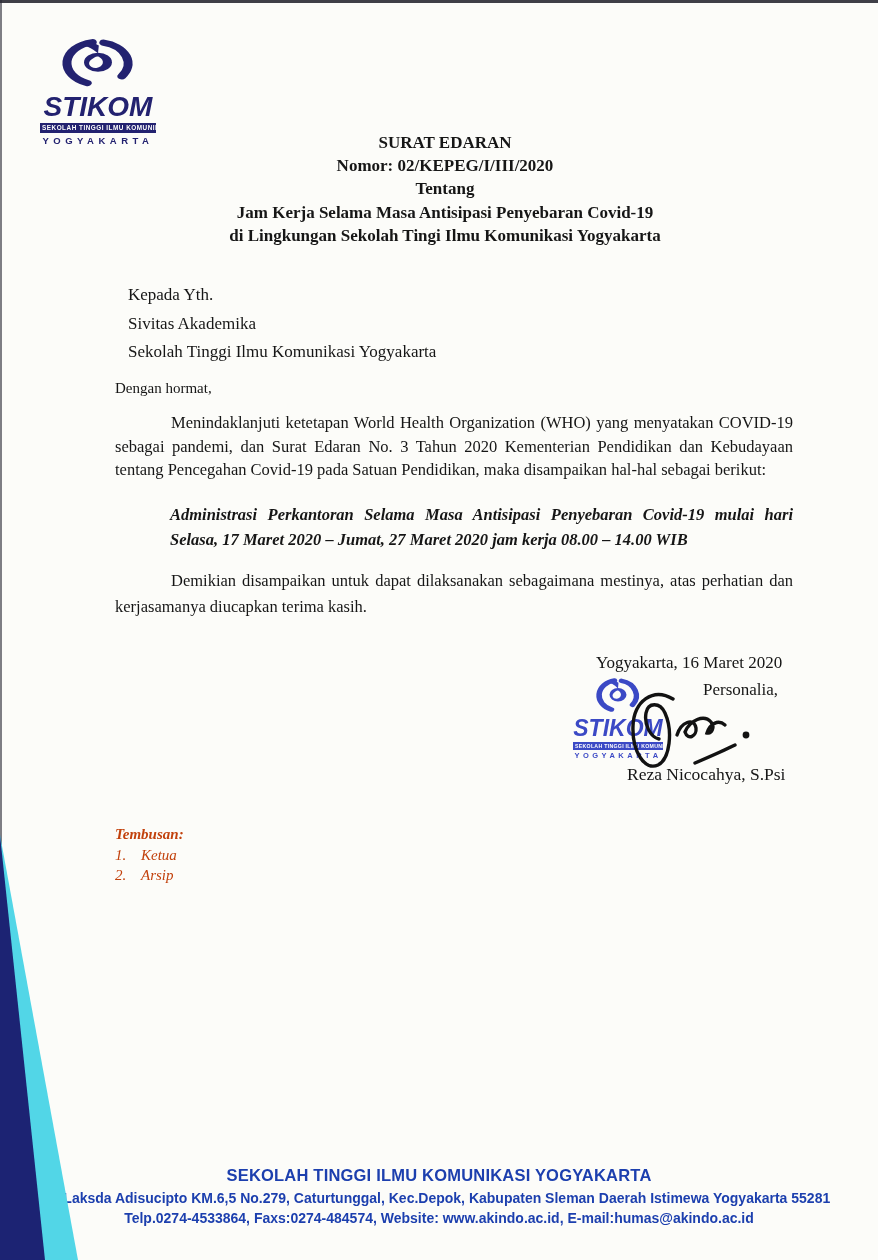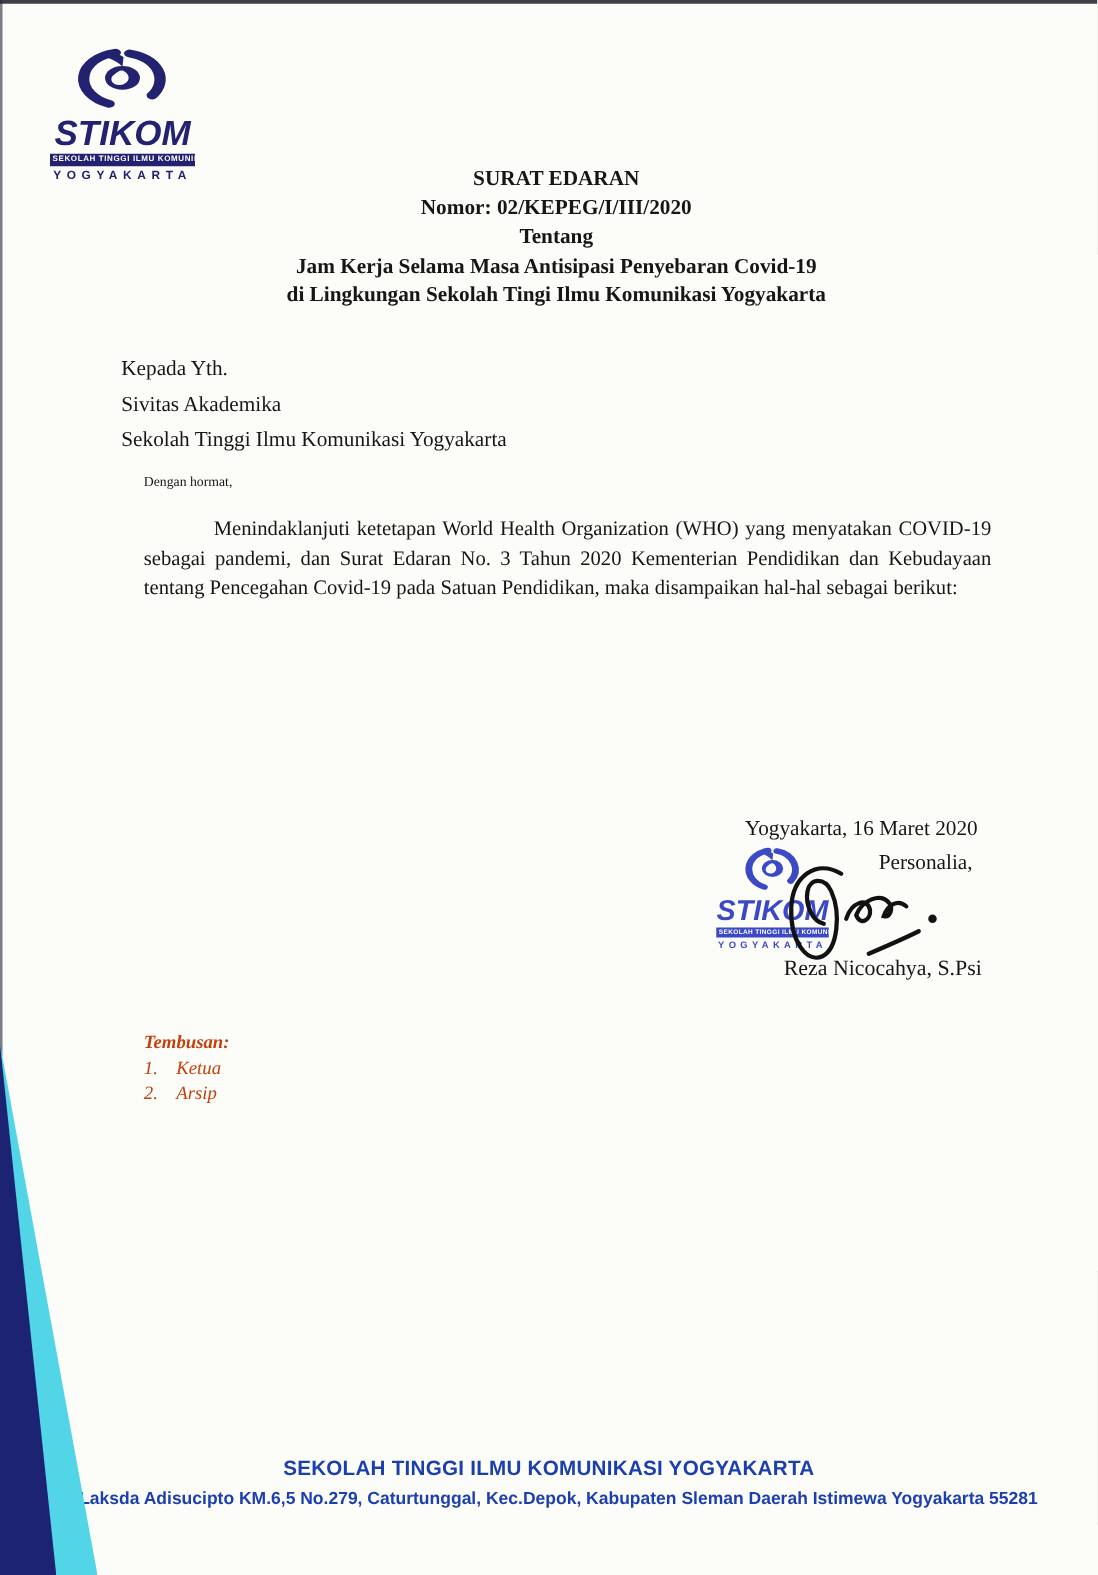--- a/index.html
+++ b/index.html
@@ -26,22 +26,22 @@
   .stamp .emblem { width:50px; height:40px; }
   .stamp .logo-name { font-size:23px; }
   .stamp .logo-tagline { font-size:5.2px; letter-spacing:.3px; padding:1px 2px; }
   .stamp .logo-city { font-size:7.5px; letter-spacing:3.5px; margin-top:1px; }
 
   
   .title-block { position:absolute; left:0; top:131px; width:890px; text-align:center; }
   .title-line { font-weight:bold; font-size:17px; line-height:23.2px; }
 
   
-  .addressee { position:absolute; left:97px; top:281px; font-size:17px; line-height:28.5px; }
-  .salutation { position:absolute; left:115px; top:380px; font-size:11px; }
+  .addressee { position:absolute; left:128px; top:281px; font-size:17px; line-height:28.5px; }
+  .salutation { position:absolute; left:115px; top:380px; font-size:15px; }
   .para { position:absolute; font-size:16.5px; text-align:justify; }
   .p1 { left:115px; top:411px; width:678px; line-height:23.6px; text-indent:56px; }
   .highlight { left:170px; top:503px; width:623px; line-height:24.5px; font-weight:bold; font-style:italic; }
   .closing { left:115px; top:568px; width:678px; line-height:25.5px; text-indent:56px; }
 
   
   .sign-date { position:absolute; left:596px; top:653px; font-size:17px; }
   .sign-position { position:absolute; left:703px; top:680px; font-size:17px; }
   .sign-name { position:absolute; left:627px; top:764px; font-size:17.5px;text-align:center; }
   .signature-svg { position:absolute; left:629px; top:689px; width:126px; height:86px; z-index:3; }
@@ -95,20 +95,22 @@
 
   <div class="addressee">
     <div>Kepada Yth.</div>
     <div>Sivitas Akademika</div>
     <div>Sekolah Tinggi Ilmu Komunikasi Yogyakarta</div>
   </div>
 
   <div class="salutation">Dengan hormat,</div>
 
   <p class="para p1">Menindaklanjuti ketetapan World Health Organization (WHO) yang menyatakan COVID-19 sebagai pandemi, dan Surat Edaran No. 3 Tahun 2020 Kementerian Pendidikan dan Kebudayaan tentang Pencegahan Covid-19 pada Satuan Pendidikan, maka disampaikan hal-hal sebagai berikut:</p>
+  <p class="para highlight">Administrasi Perkantoran Selama Masa Antisipasi Penyebaran Covid-19 mulai hari Selasa, 17 Maret 2020 – Jumat, 27 Maret 2020 jam kerja 08.00 – 14.00 WIB</p>
+  <p class="para closing">Demikian disampaikan untuk dapat dilaksanakan sebagaimana mestinya, atas perhatian dan kerjasamanya diucapkan terima kasih.</p>
 
   <div class="sign-date">Yogyakarta, 16 Maret 2020</div>
   <div class="sign-position">Personalia,</div>
 
   <div class="logo stamp">
     <svg class="emblem" viewBox="0 0 100 100" preserveAspectRatio="none">
       <path d="M43,11 A38,38 0 0 0 37,84" fill="none" stroke="currentColor" stroke-width="11" stroke-linecap="round"></path>
       <path d="M57,12 A38,38 0 0 1 79,72" fill="none" stroke="currentColor" stroke-width="11" stroke-linecap="round"></path>
       <path d="M50,31 C42,20 32,15 23,16 C30,9 43,10 51,17 Z" fill="currentColor"></path>
       <circle cx="50" cy="47" r="17" fill="currentColor"></circle>
@@ -137,17 +139,18 @@
       <span>Ketua</span>
     </div>
     <div class="temb-item">
       <span class="temb-num">2.</span>
       <span>Arsip</span>
     </div>
   </div>
 
   <div class="footer-line footer-institution">SEKOLAH TINGGI ILMU KOMUNIKASI YOGYAKARTA</div>
   <div class="footer-line footer-address">Jl.Laksda Adisucipto KM.6,5 No.279, Caturtunggal, Kec.Depok, Kabupaten Sleman Daerah Istimewa Yogyakarta 55281</div>
+  <div class="footer-line footer-contact">Telp.0274-4533864, Faxs:0274-484574, Website: www.akindo.ac.id, E-mail:humas@akindo.ac.id</div>
 
   <div class="stripe-cyan"></div>
   <div class="stripe-navy"></div>
 
 </div>
 
 </body></html>

